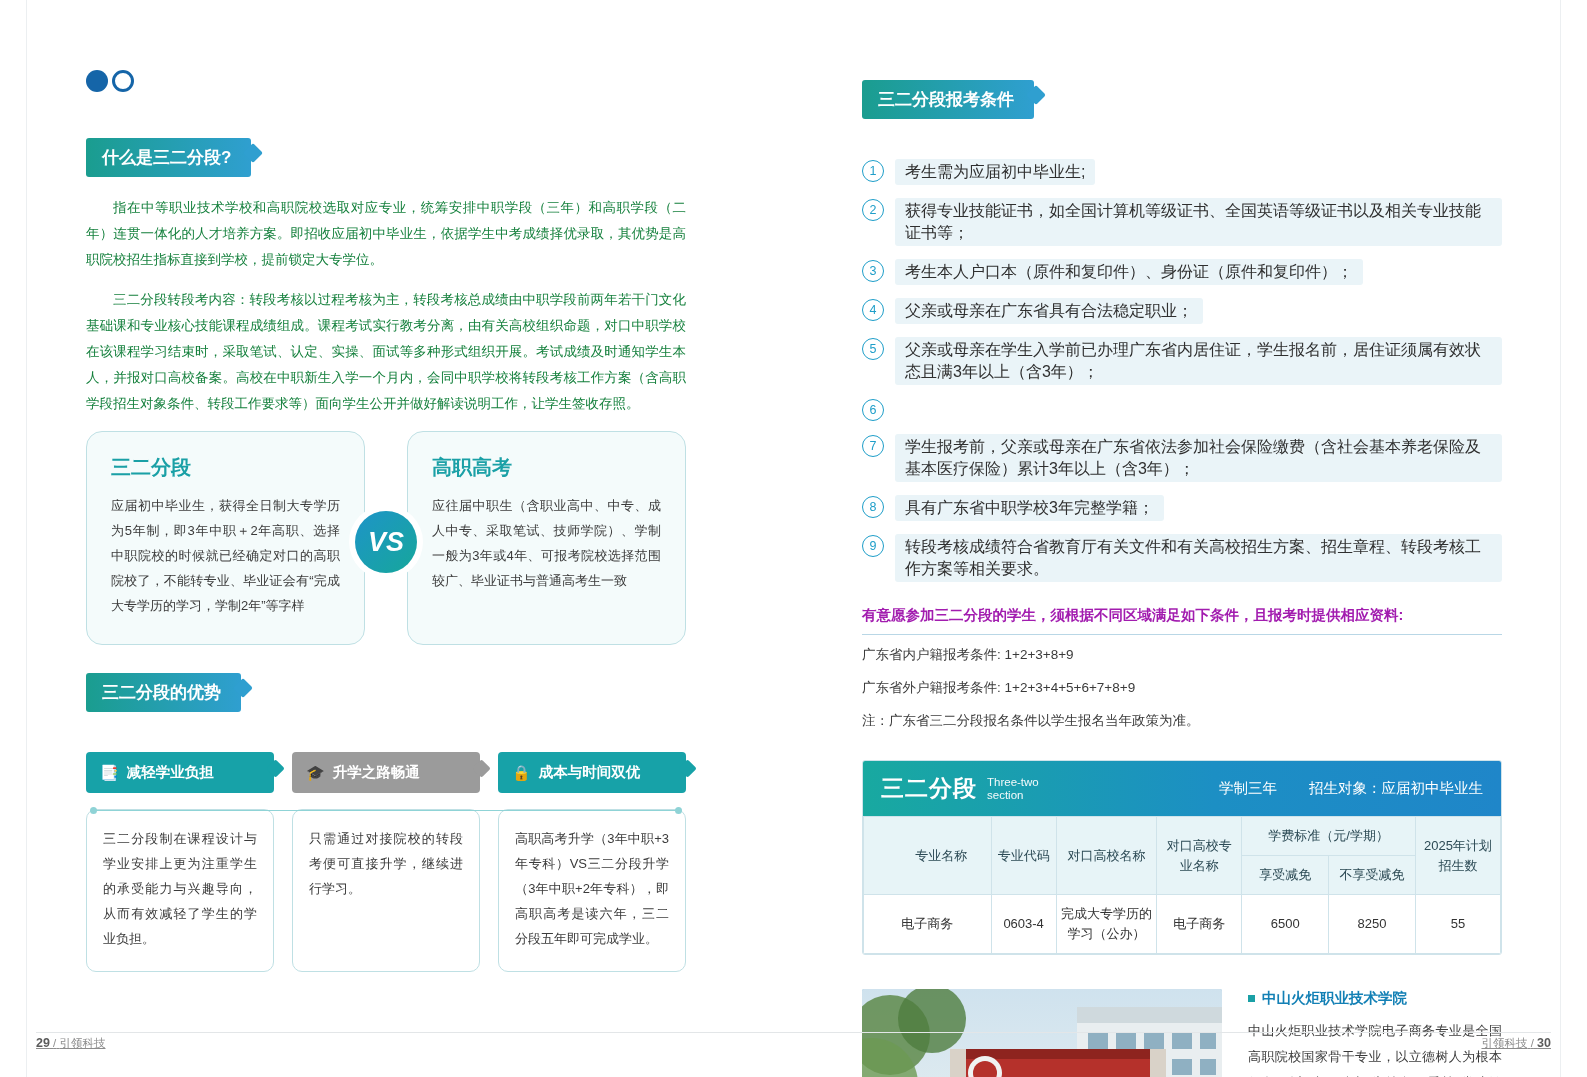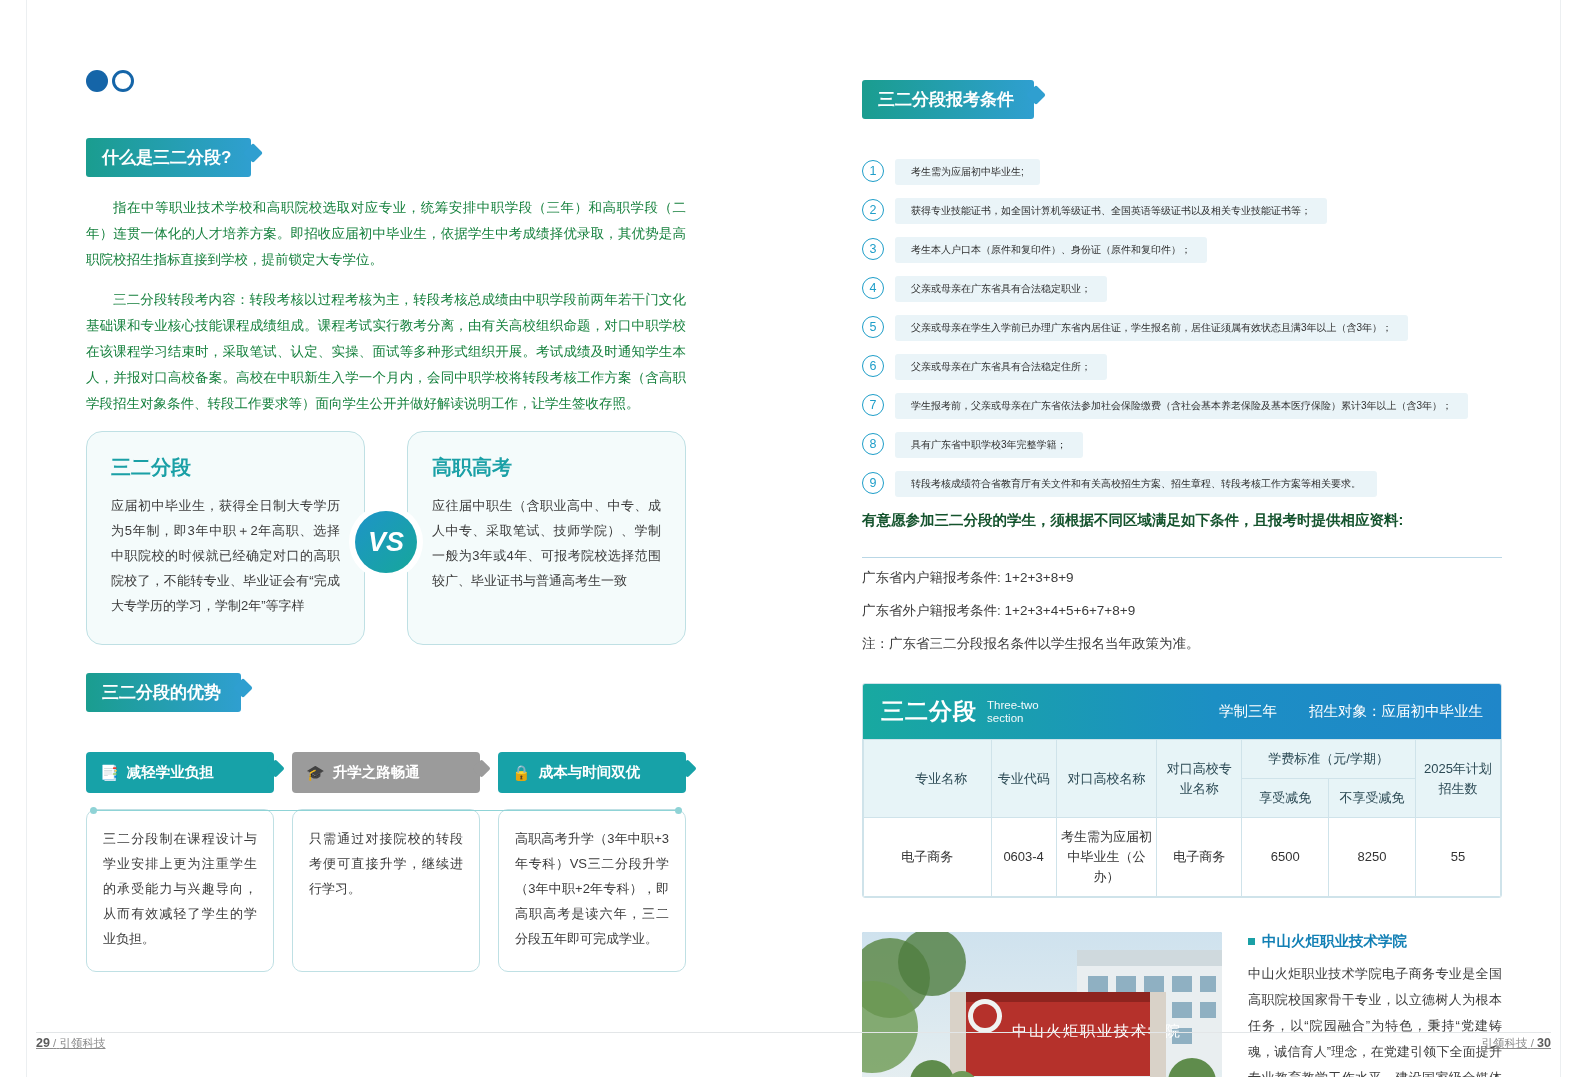--- a/index.html
+++ b/index.html
@@ -102,26 +102,26 @@
   
   .cond-list{margin-top:22px;}
   .cond-item{display:flex;align-items:flex-start;gap:11px;margin-bottom:13px;}
   .num{
     flex:0 0 auto;width:22px;height:22px;border-radius:50%;
     border:1.5px solid #1e9ec9;color:#1e9ec9;font-size:12.5px;
     display:flex;align-items:center;justify-content:center;box-sizing:border-box;
     margin-top:1px;
   }
   .cond-text{
-    font-size:10px;line-height:22px;color:#2f2f2f;
-    background:#eaf4f8;padding:2px 16px;border-radius:3px;
+    font-size:16px;line-height:22px;color:#2f2f2f;
+    background:#eaf4f8;padding:2px 10px;border-radius:3px;
   }
   .note-title{
-    margin-top:14px;color:#14532d;font-size:14.5px;font-weight:bold;
-    border-bottom:1px solid #b9d7e6;padding-bottom:27px;
+    margin-top:24px;color:#a21caf;font-size:14.5px;font-weight:bold;
+    border-bottom:1px solid #b9d7e6;padding-bottom:9px;
   }
   .note-line{font-size:13.5px;color:#3b3b3b;line-height:27px;margin-top:6px;}
 
   
   .tbl-wrap{margin-top:26px;border:1px solid #cfe3ea;border-radius:3px;overflow:hidden;}
   .tbl-head{
     background:linear-gradient(90deg,#18a9a0 0%,#1c8fc4 55%,#1f86c9 100%);
     color:#fff;display:flex;align-items:center;padding:12px 18px;
   }
   .tbl-head .big{font-size:23px;font-weight:bold;letter-spacing:1px;}
@@ -230,21 +230,20 @@
       <div class="cond-item">
         <span class="num">4</span>
         <span class="cond-text">父亲或母亲在广东省具有合法稳定职业；</span>
       </div>
       <div class="cond-item">
         <span class="num">5</span>
         <span class="cond-text">父亲或母亲在学生入学前已办理广东省内居住证，学生报名前，居住证须属有效状态且满3年以上（含3年）；</span>
       </div>
       <div class="cond-item">
         <span class="num">6</span>
-        <span class="cond-text">父亲或母亲在广东省具有合法稳定住所；</span>
       </div>
       <div class="cond-item">
         <span class="num">7</span>
         <span class="cond-text">学生报考前，父亲或母亲在广东省依法参加社会保险缴费（含社会基本养老保险及基本医疗保险）累计3年以上（含3年）；</span>
       </div>
       <div class="cond-item">
         <span class="num">8</span>
         <span class="cond-text">具有广东省中职学校3年完整学籍；</span>
       </div>
       <div class="cond-item">
@@ -283,21 +282,21 @@
           </tr>
           <tr>
             <th style="width:90px;">享受减免</th>
             <th style="width:90px;">不享受减免</th>
           </tr>
         </thead>
         <tbody>
           <tr>
             <td>电子商务</td>
             <td>0603-4</td>
-            <td>考生需为应届初中毕业生（公办）</td>
+            <td>完成大专学历的学习（公办）</td>
             <td>电子商务</td>
             <td>6500</td>
             <td>8250</td>
             <td>55</td>
           </tr>
         </tbody>
       </table>
     </div>
 
     <div class="photo-row">

